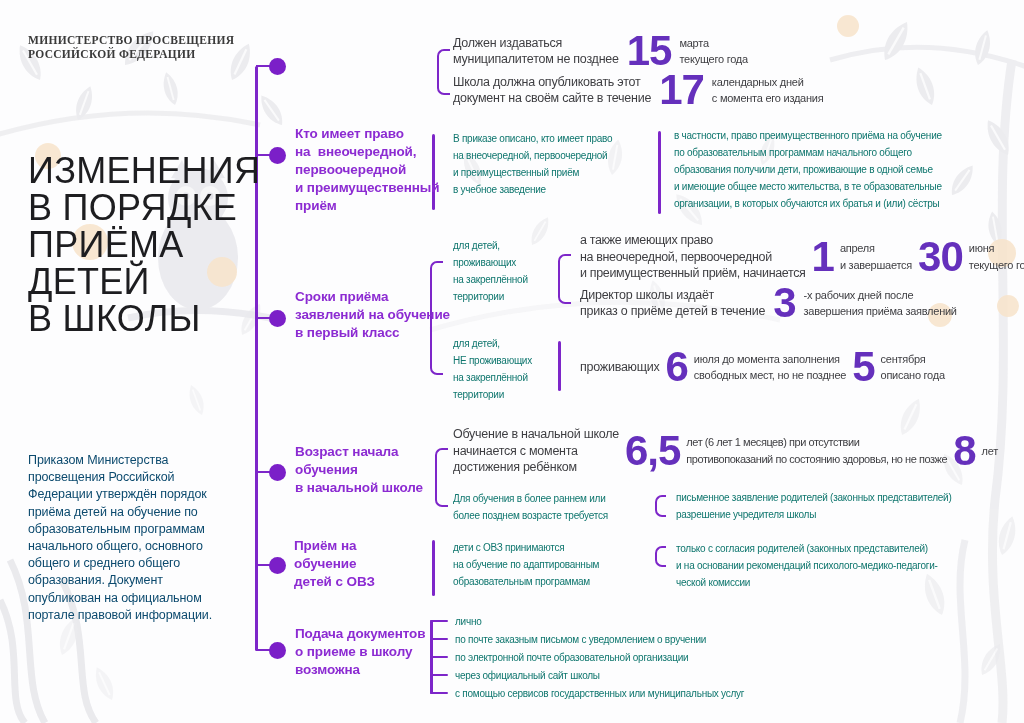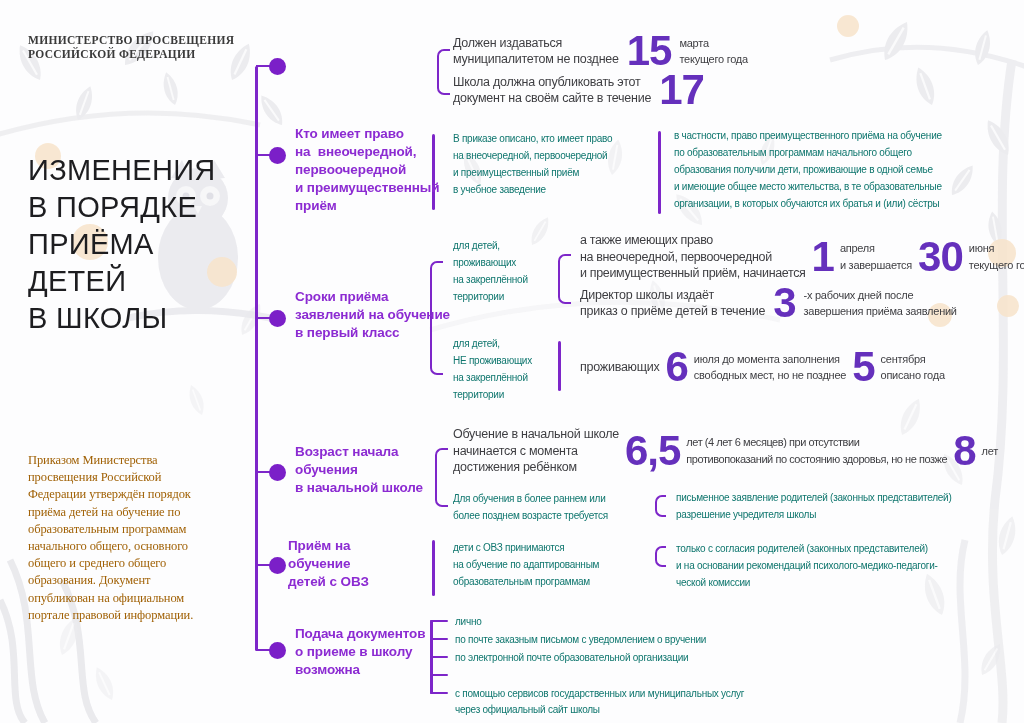--- a/index.html
+++ b/index.html
@@ -7,28 +7,28 @@
     position:relative;width:1024px;height:723px;overflow:hidden;
     background:#fdfdfe;font-family:"Liberation Sans",sans-serif;
   }
   .bg{position:absolute;left:0;top:0;z-index:0;}
   .el{position:absolute;z-index:2;}
   .logo{
     font-family:"Liberation Serif",serif;font-weight:700;font-size:11.5px;
     line-height:14px;color:#3a3a3a;letter-spacing:.3px;white-space:pre;
   }
   .main-title{
-    font-size:29px;line-height:37px;color:#1d1d20;font-weight:400;
+    font-size:36px;line-height:37px;color:#1d1d20;font-weight:400;
     letter-spacing:.3px;white-space:pre;
   }
   .sub-title{
     font-size:23px;line-height:27px;color:#7527c6;font-weight:700;white-space:pre;
   }
   .descr{
-    font-size:12.5px;line-height:17.2px;color:#a16207;white-space:pre;letter-spacing:-.1px;font-family:Liberation Serif, serif;
+    font-size:12.5px;line-height:17.2px;color:#0c4a6e;white-space:pre;letter-spacing:-.1px;
   }
   .tline{position:absolute;z-index:1;width:2.5px;background:#7d26c9;border-radius:2px;}
   .tstub{position:absolute;z-index:1;height:2.5px;background:#7d26c9;}
   .tnode{position:absolute;z-index:2;width:17px;height:17px;border-radius:50%;background:#7b1fc8;}
   .sec-title{
     position:absolute;z-index:2;font-size:13.5px;line-height:18px;font-weight:700;
     color:#8c2bd2;white-space:pre;letter-spacing:-.1px;
   }
   .txt{
     position:absolute;z-index:2;font-size:10px;line-height:17px;color:#0f766e;
@@ -161,20 +161,22 @@
     <div class="lbl">Должен издаваться
 муниципалитетом не позднее</div>
     <div class="big">15</div>
     <div class="unit">марта
 текущего года</div>
   </div>
   <div class="numrow" style="left:453px;top:70px">
     <div class="lbl">Школа должна опубликовать этот
 документ на своём сайте в течение</div>
     <div class="big">17</div>
+    <div class="unit">календарных дней
+с момента его издания</div>
   </div>
 
   <div class="sec-title" style="left:295px;top:125px">Кто имеет право
 на  внеочередной,
 первоочередной
 и преимущественный
 приём</div>
   <div class="vbar" style="left:432px;top:134px;height:76px"></div>
   <div class="txt" style="left:453px;top:130px">В приказе описано, кто имеет право
 на внеочередной, первоочередной
@@ -231,32 +233,32 @@
 
   <div class="sec-title" style="left:295px;top:443px">Возраст начала
 обучения
 в начальной школе</div>
   <div class="bracket" style="left:435px;top:448px;height:55px"></div>
   <div class="numrow" style="left:453px;top:426px;gap:6px">
     <div class="lbl">Обучение в начальной школе
 начинается с момента
 достижения ребёнком</div>
     <div class="big">6,5</div>
-    <div class="unit tight">лет (4 лет 6 месяцев) при отсутствии
+    <div class="unit tight">лет (6 лет 1 месяцев) при отсутствии
 противопоказаний по состоянию здоровья, но не позже</div>
     <div class="big">8</div>
     <div class="unit">лет</div>
   </div>
   <div class="txt" style="left:453px;top:490px">Для обучения в более раннем или
 более позднем возрасте требуется</div>
   <div class="bracket" style="left:655px;top:495px;height:18px;width:9px"></div>
   <div class="txt" style="left:676px;top:489px">письменное заявление родителей (законных представителей)
 разрешение учредителя школы</div>
 
-  <div class="sec-title" style="left:288px;top:537px">Приём на
+  <div class="sec-title" style="left:294px;top:537px">Приём на
 обучение
 детей с ОВЗ</div>
   <div class="vbar" style="left:432px;top:540px;height:56px"></div>
   <div class="txt" style="left:453px;top:539px">дети с ОВЗ принимаются
 на обучение по адаптированным
 образовательным программам</div>
   <div class="bracket" style="left:655px;top:546px;height:17px;width:9px"></div>
   <div class="txt" style="left:676px;top:540px">только с согласия родителей (законных представителей)
 и на основании рекомендаций психолого-медико-педагоги-
 ческой комиссии</div>
@@ -266,16 +268,16 @@
 возможна</div>
   <div class="combline" style="left:430px;top:620px;height:74px"></div>
   <div class="combstub" style="left:430px;top:619.75px"></div>
   <div class="combstub" style="left:430px;top:637.75px"></div>
   <div class="combstub" style="left:430px;top:655.75px"></div>
   <div class="combstub" style="left:430px;top:673.75px"></div>
   <div class="combstub" style="left:430px;top:691.75px"></div>
   <div class="txt" style="left:455px;top:613px">лично</div>
   <div class="txt" style="left:455px;top:631px">по почте заказным письмом с уведомлением о вручении</div>
   <div class="txt" style="left:455px;top:649px">по электронной почте образовательной организации</div>
-  <div class="txt" style="left:455px;top:701px">через официальный сайт школы</div>
+  <div class="txt" style="left:455px;top:667px">через официальный сайт школы</div>
   <div class="txt" style="left:455px;top:685px">с помощью сервисов государственных или муниципальных услуг</div>
 
 </div>
 
 </body></html>

